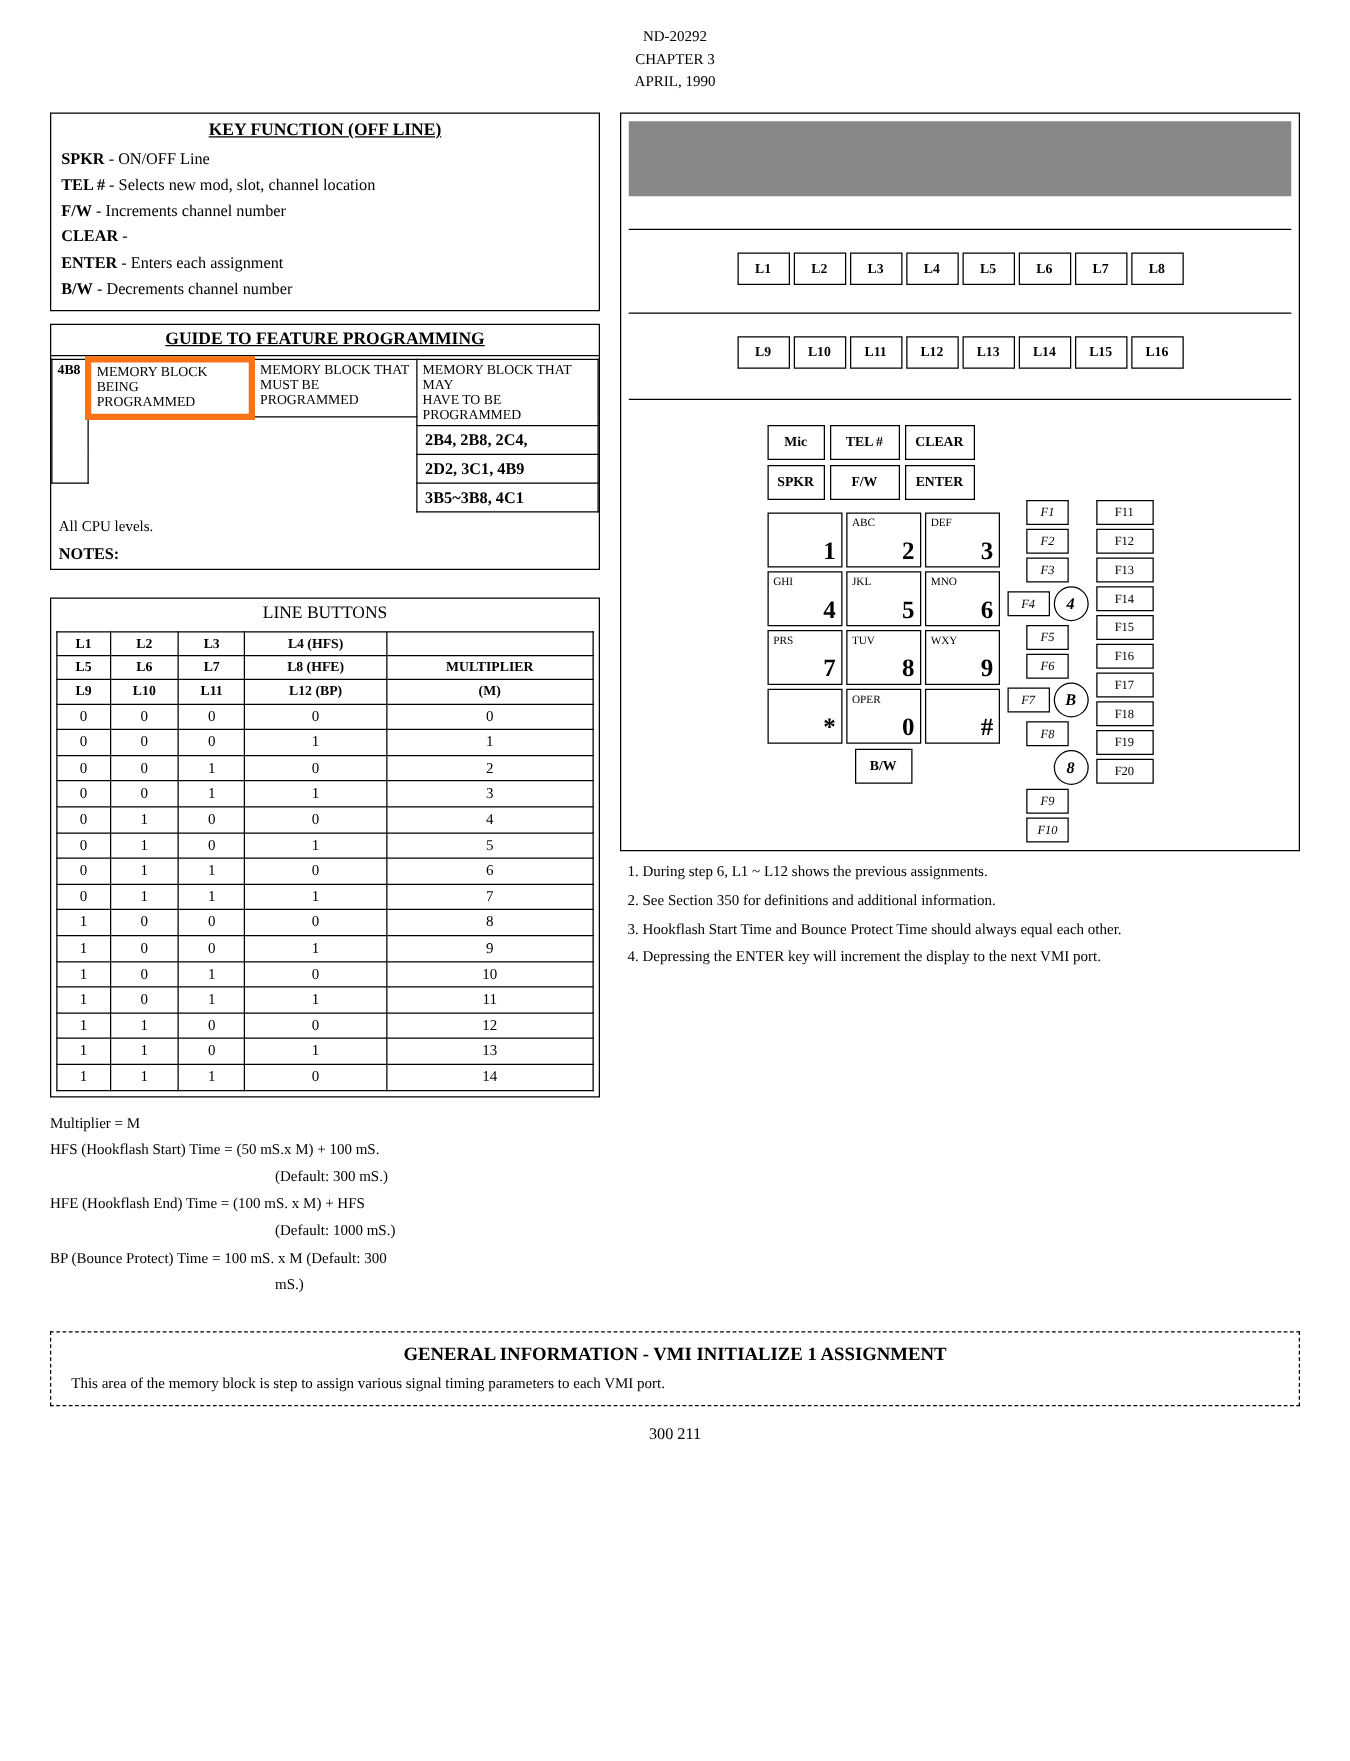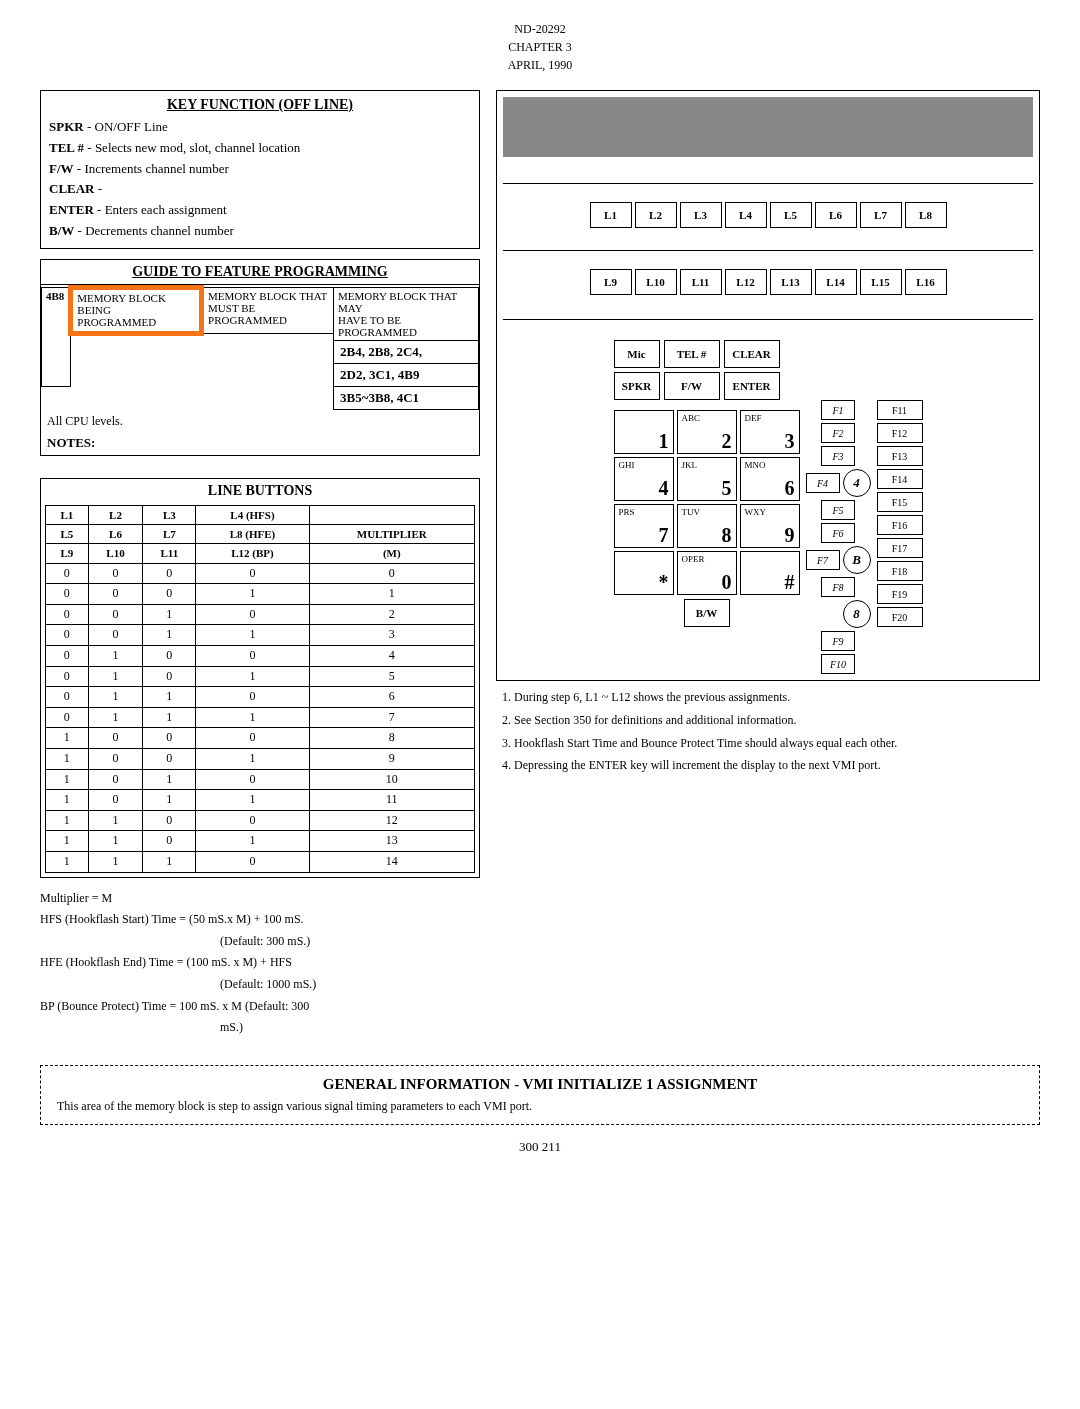--- a/index.html
+++ b/index.html
@@ -97,21 +97,21 @@
 
     
     .line-buttons-container {
       border: 1px solid #000;
       padding: 4px;
       margin-bottom: 10px;
     }
 
     .line-buttons-title {
       text-align: center;
-      font-weight: bold;
+      font-weight: normal;
       font-size: 14px;
       margin-bottom: 6px;
     }
 
     .line-btn-table {
       width: 100%;
       border-collapse: collapse;
       font-size: 12px;
     }
 

